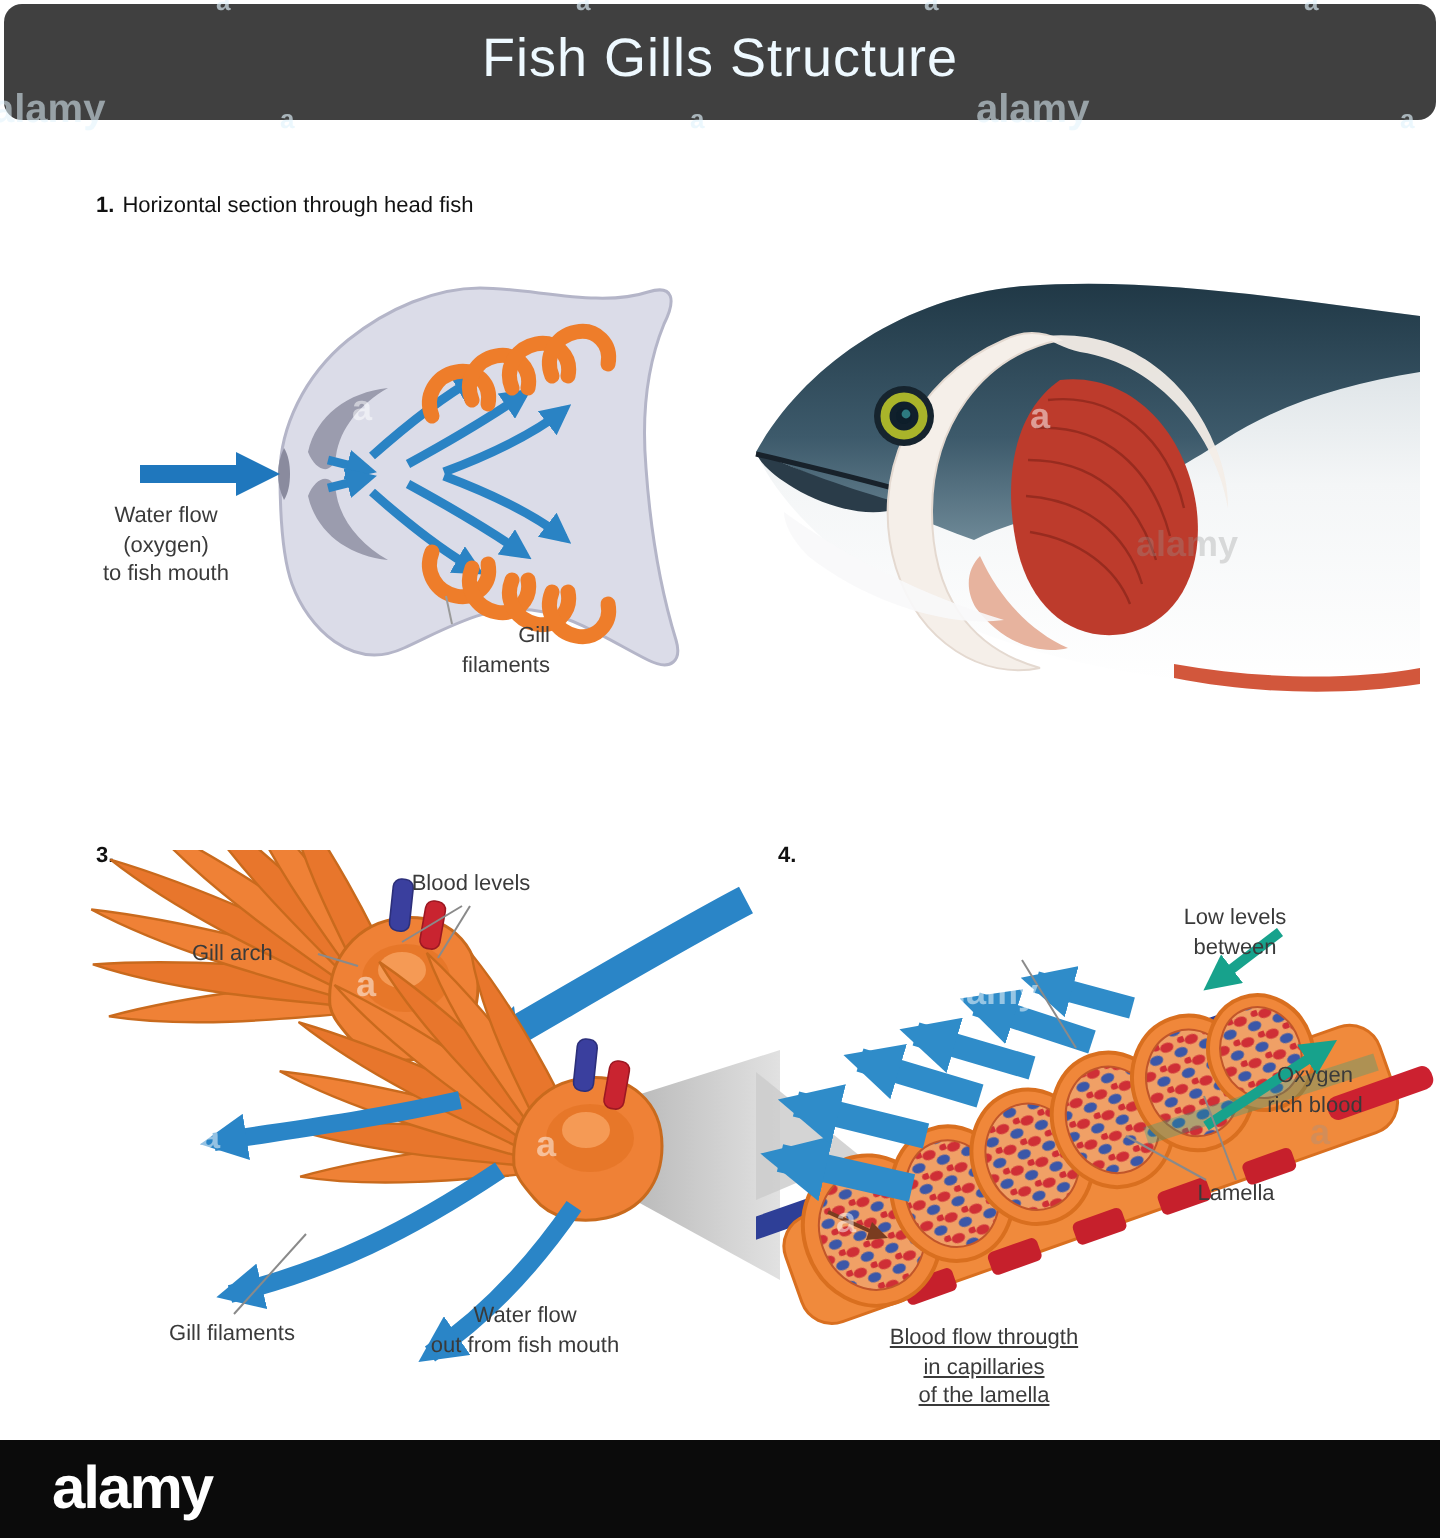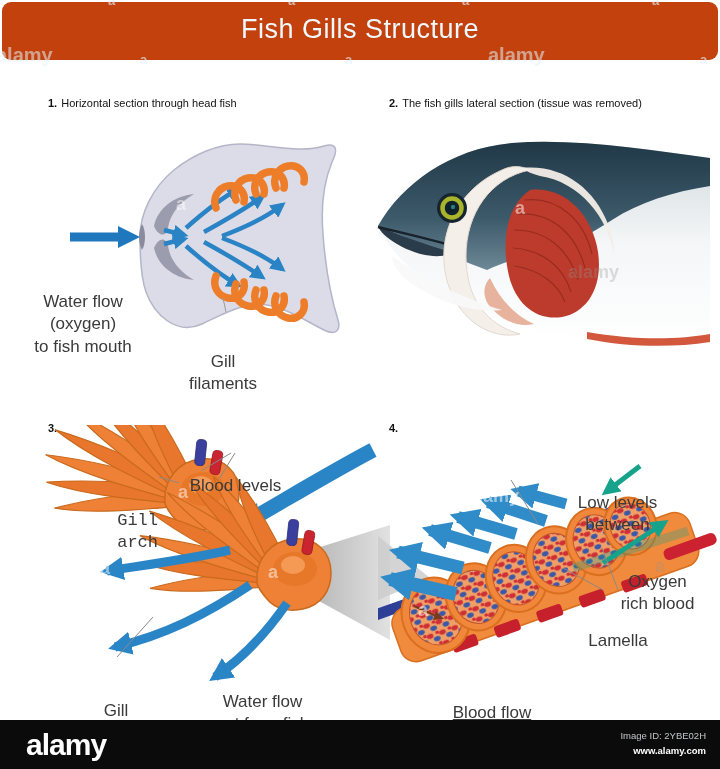--- a/index.html
+++ b/index.html
@@ -1,26 +1,26 @@
 <!DOCTYPE html>
 <html><head>
 <meta charset="utf-8">
 <style>
   html,body{margin:0;padding:0;background:#e9e9e9;}
   .page{position:relative;width:720px;height:769px;background:#ffffff;overflow:hidden;
         font-family:"Liberation Sans", sans-serif;margin:0 auto;}
   
-  .hdr{position:absolute;left:2px;right:2px;top:2px;height:58px;background:#c2410c;border-radius:9px;}
+  .hdr{position:absolute;left:2px;right:2px;top:2px;height:58px;background:#404040;border-radius:9px;}
   .hdr-title{position:absolute;left:0;right:0;top:12px;text-align:center;font-size:27px;color:#eef9ff;letter-spacing:.5px;}
   
   .caption{position:absolute;font-size:11px;color:#111;text-align:right;}
   .caption b{margin-right:4px;}
   .num{position:absolute;font-size:11px;font-weight:bold;color:#111;}
-  .label{position:absolute;font-size:17px;color:#3a3a3a;line-height:1.32;white-space:pre-line;text-align:center;margin-top:40px;}
-  .label.right{text-align:right;font-family:Liberation Mono, monospace;}
+  .label{position:absolute;font-size:11px;color:#3a3a3a;line-height:1.32;white-space:pre-line;text-align:center;}
+  .label.right{text-align:left;}
   
   .panel{position:absolute;}
   
   .wm{position:absolute;font-weight:bold;pointer-events:none;}
   .wm-blue{color:rgba(224,243,252,.55);font-size:20px;}
   .wm-blue.wm-sm{font-size:13px;color:rgba(224,243,252,.65);}
   .wm-white{color:rgba(255,255,255,.5);font-size:18px;}
   .wm-gray{color:rgba(150,150,150,.32);font-size:18px;}
   
   .ftr{position:absolute;left:0;right:0;top:720px;height:49px;background:#0b0b0b;}
@@ -32,23 +32,20 @@
 <body>
 
 <div class="page">
 
   <div class="hdr">
     <div class="hdr-title">Fish Gills Structure</div>
   </div>
 
   <div class="caption" style="left:48px;top:97px;">
     <b>1.</b><span>Horizontal section through head fish</span>
-  </div>
-  <div class="caption" style="left:389px;top:97px;">
-    <b>2.</b><span>The fish gills lateral section (tissue was removed)</span>
   </div>
   <div class="num" style="left:48px;top:422px;">3.</div>
   <div class="num" style="left:389px;top:422px;">4.</div>
 
   <svg class="panel" style="left:18px;top:128px;" width="348" height="225" viewBox="0 0 348 225">
     <defs>
       <marker id="m1" viewBox="0 0 10 10" refX="7" refY="5" markerWidth="3.4" markerHeight="3.4" orient="auto">
         <path d="M0,0L10,5L0,10Z" fill="#2a83c4"></path>
       </marker>
     </defs>
@@ -285,21 +282,21 @@
     <g stroke="#8a8a8a" stroke-width="1">
       <line x1="133" y1="52" x2="160" y2="96"></line>
       <line x1="225" y1="162" x2="185" y2="140"></line>
       <line x1="240" y1="162" x2="224" y2="120"></line>
     </g>
   </svg>
 
   <div class="label" style="left:28px;top:251px;width:110px;">Water flow
 (oxygen)
 to fish mouth</div>
-  <div class="label" style="left:183px;top:311px;width:80px;">Gill
+  <div class="label" style="left:195px;top:311px;width:80px;text-align:right;">Gill
 filaments</div>
 
   <div class="label" style="left:188px;top:435px;width:95px;">Blood levels</div>
   <div class="label right" style="left:96px;top:470px;width:62px;">Gill arch</div>
   <div class="label" style="left:72px;top:660px;width:88px;">Gill filaments</div>
   <div class="label" style="left:200px;top:651px;width:125px;">Water flow
 out from fish mouth</div>
 
   <div class="label" style="left:565px;top:452px;width:105px;">Low levels
 between</div>
@@ -325,19 +322,15 @@
   <span class="wm wm-white" style="left:178px;top:482px;">a</span>
   <span class="wm wm-white" style="left:468px;top:486px;">alamy</span>
   <span class="wm wm-white" style="left:100px;top:558px;">a</span>
   <span class="wm wm-white" style="left:268px;top:562px;">a</span>
   <span class="wm wm-gray" style="left:655px;top:556px;">a</span>
   <span class="wm wm-white" style="left:185px;top:628px;">a</span>
   <span class="wm wm-white" style="left:418px;top:600px;">a</span>
 
   <div class="ftr">
     <div class="ftr-logo">alamy</div>
-    <div class="ftr-right">
-      <div>Image ID: 2YBE02H</div>
-      <div class="url">www.alamy.com</div>
-    </div>
   </div>
 
 </div>
 
 </body></html>

